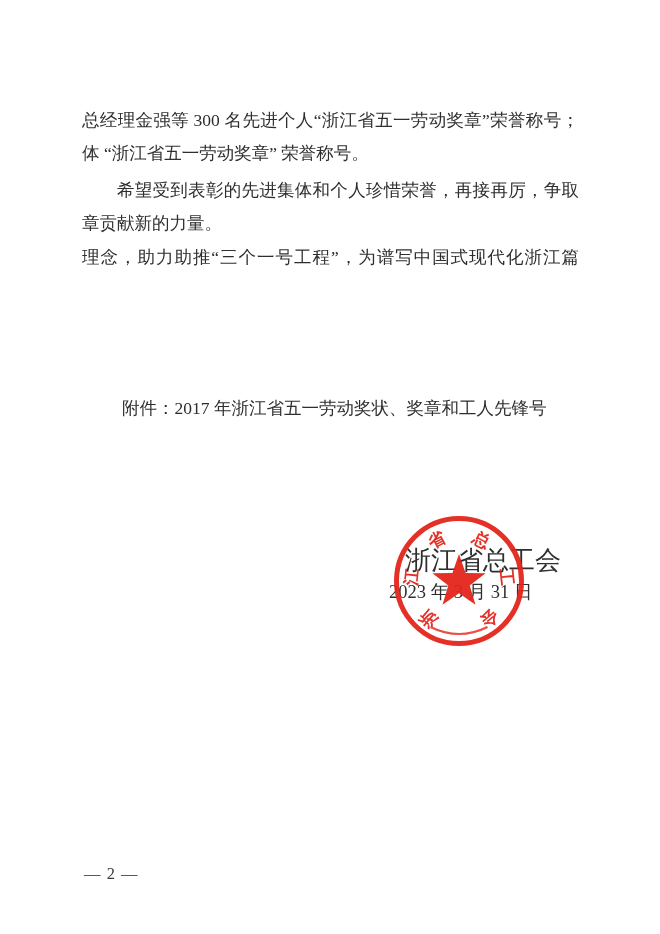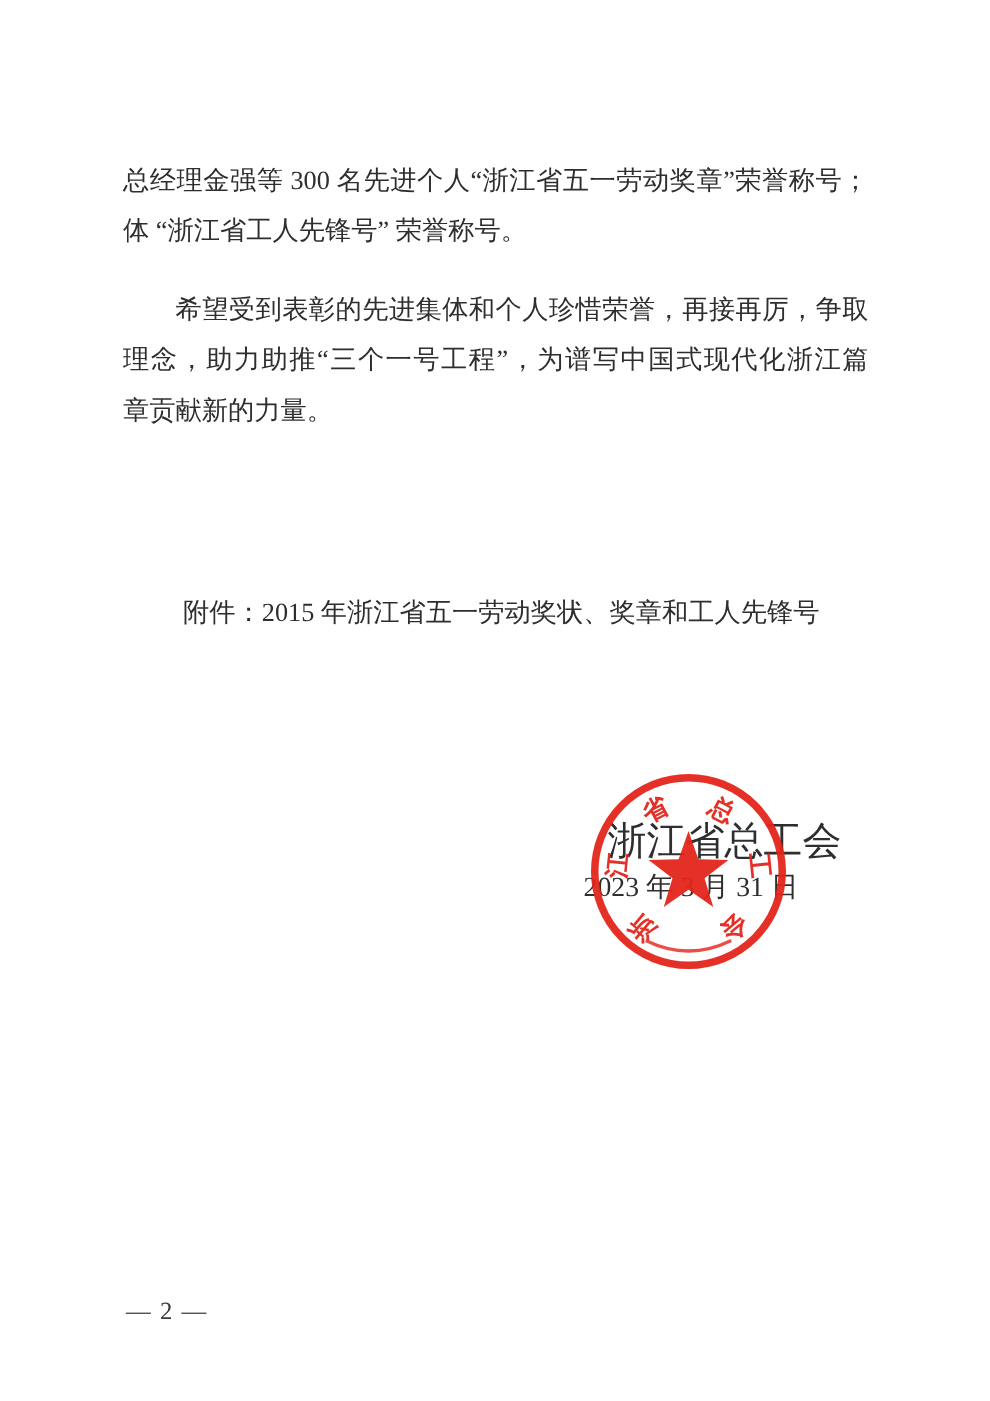--- a/index.html
+++ b/index.html
@@ -20,21 +20,21 @@
   .body-text{
     position:absolute;left:82px;top:104px;width:497px;
     font-size:17.5px;
   }
   .bodyline{
     line-height:33.4px;height:33.4px;overflow:hidden;
     text-align:justify;
   }
   .bodyline.full{text-align-last:justify;}
   .bodyline.indent{text-indent:35px;}
-  .bodyline.gap{margin-top:19px;}
+  .bodyline.gap{margin-top:3px;}
   .attachment{
     position:absolute;left:122px;top:392px;
     display:flex;align-items:flex-start;
     font-size:17.5px;line-height:33.4px;justify-content:center;
   }
   .att-label{white-space:nowrap;}
   .att-content{max-width:390px;}
   .attline{line-height:33.4px;}
   .sig-org{
     position:absolute;left:405px;top:549px;
@@ -63,30 +63,30 @@
     color:var(--footer-text);
   }
 </style>
 </head>
 <body>
 
 <div class="page">
 
   <div class="body-text">
       <div class="bodyline full">总经理金强等 300 名先进个人“浙江省五一劳动奖章”荣誉称号；</div>
-      <div class="bodyline">体 “浙江省工人先锋号” 荣誉称号。</div>
+      <div class="bodyline">体 “浙江省五一劳动奖章” 荣誉称号。</div>
       <div class="bodyline full indent gap">希望受到表彰的先进集体和个人珍惜荣誉，再接再厉，争取</div>
+      <div class="bodyline">章贡献新的力量。</div>
       <div class="bodyline full">理念，助力助推“三个一号工程”，为谱写中国式现代化浙江篇</div>
-      <div class="bodyline">章贡献新的力量。</div>
     </div>
 
   <div class="attachment">
     <span class="att-label">附件：</span>
     <div class="att-content">
-        <div class="attline">2015 年浙江省五一劳动奖状、奖章和工人先锋号</div>
+        <div class="attline">2017 年浙江省五一劳动奖状、奖章和工人先锋号</div>
       </div>
   </div>
 
   <div class="sig-org">浙江省总工会</div>
 
   <div class="sig-date">2023 年 3 月 31 日</div>
 
   <svg class="seal" viewBox="0 0 136 136" xmlns="http://www.w3.org/2000/svg">
     <circle class="seal-ring" cx="68" cy="68" r="62.5"></circle>
     <path class="seal-smear" d="M39.5 114 Q68 128 96.5 114"></path>

